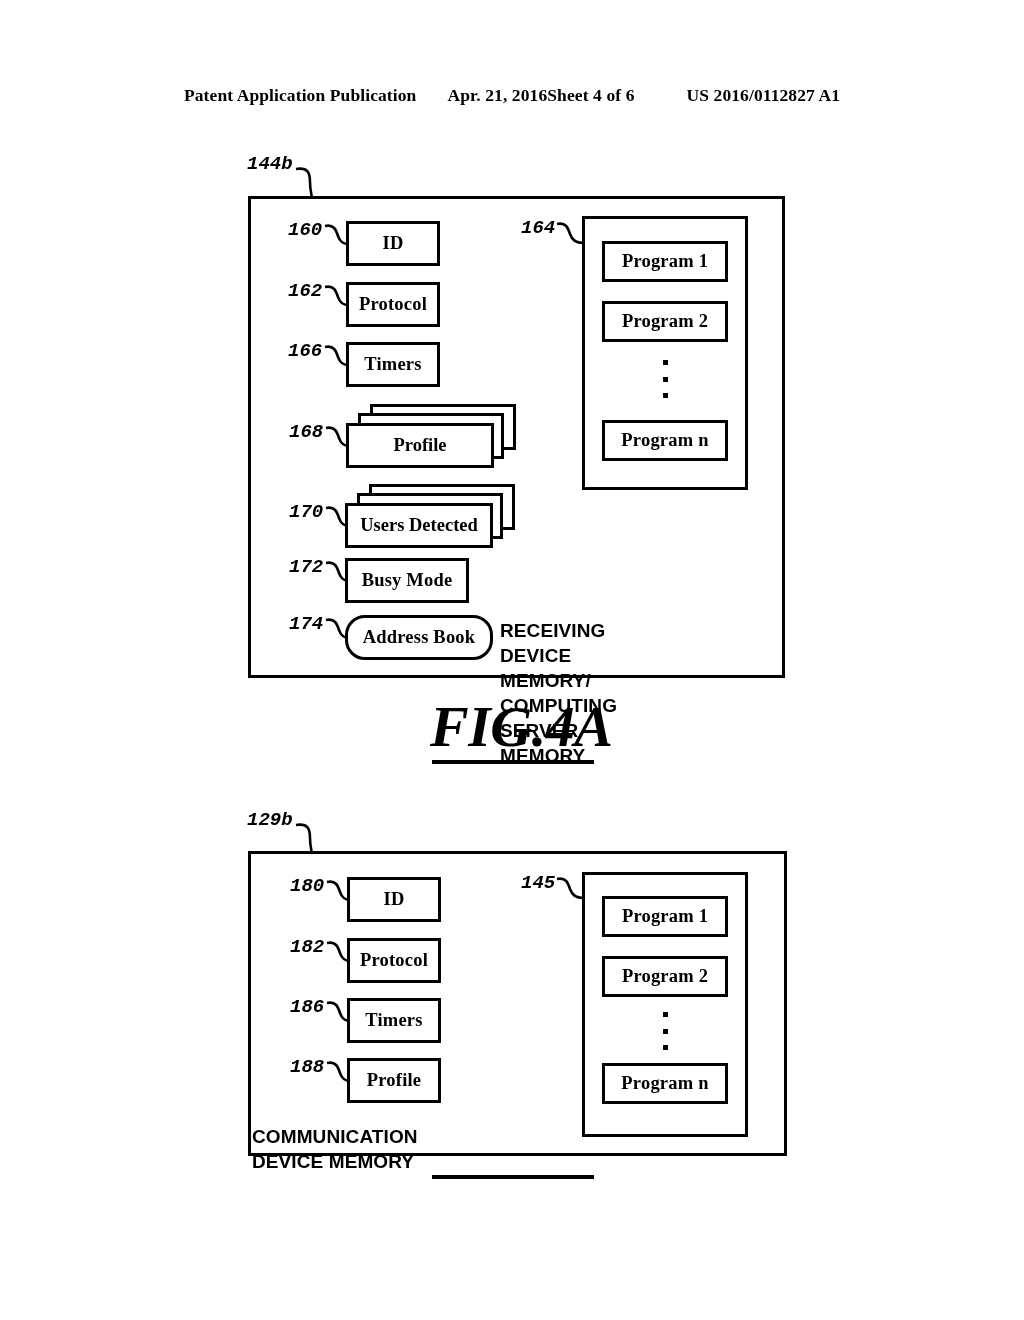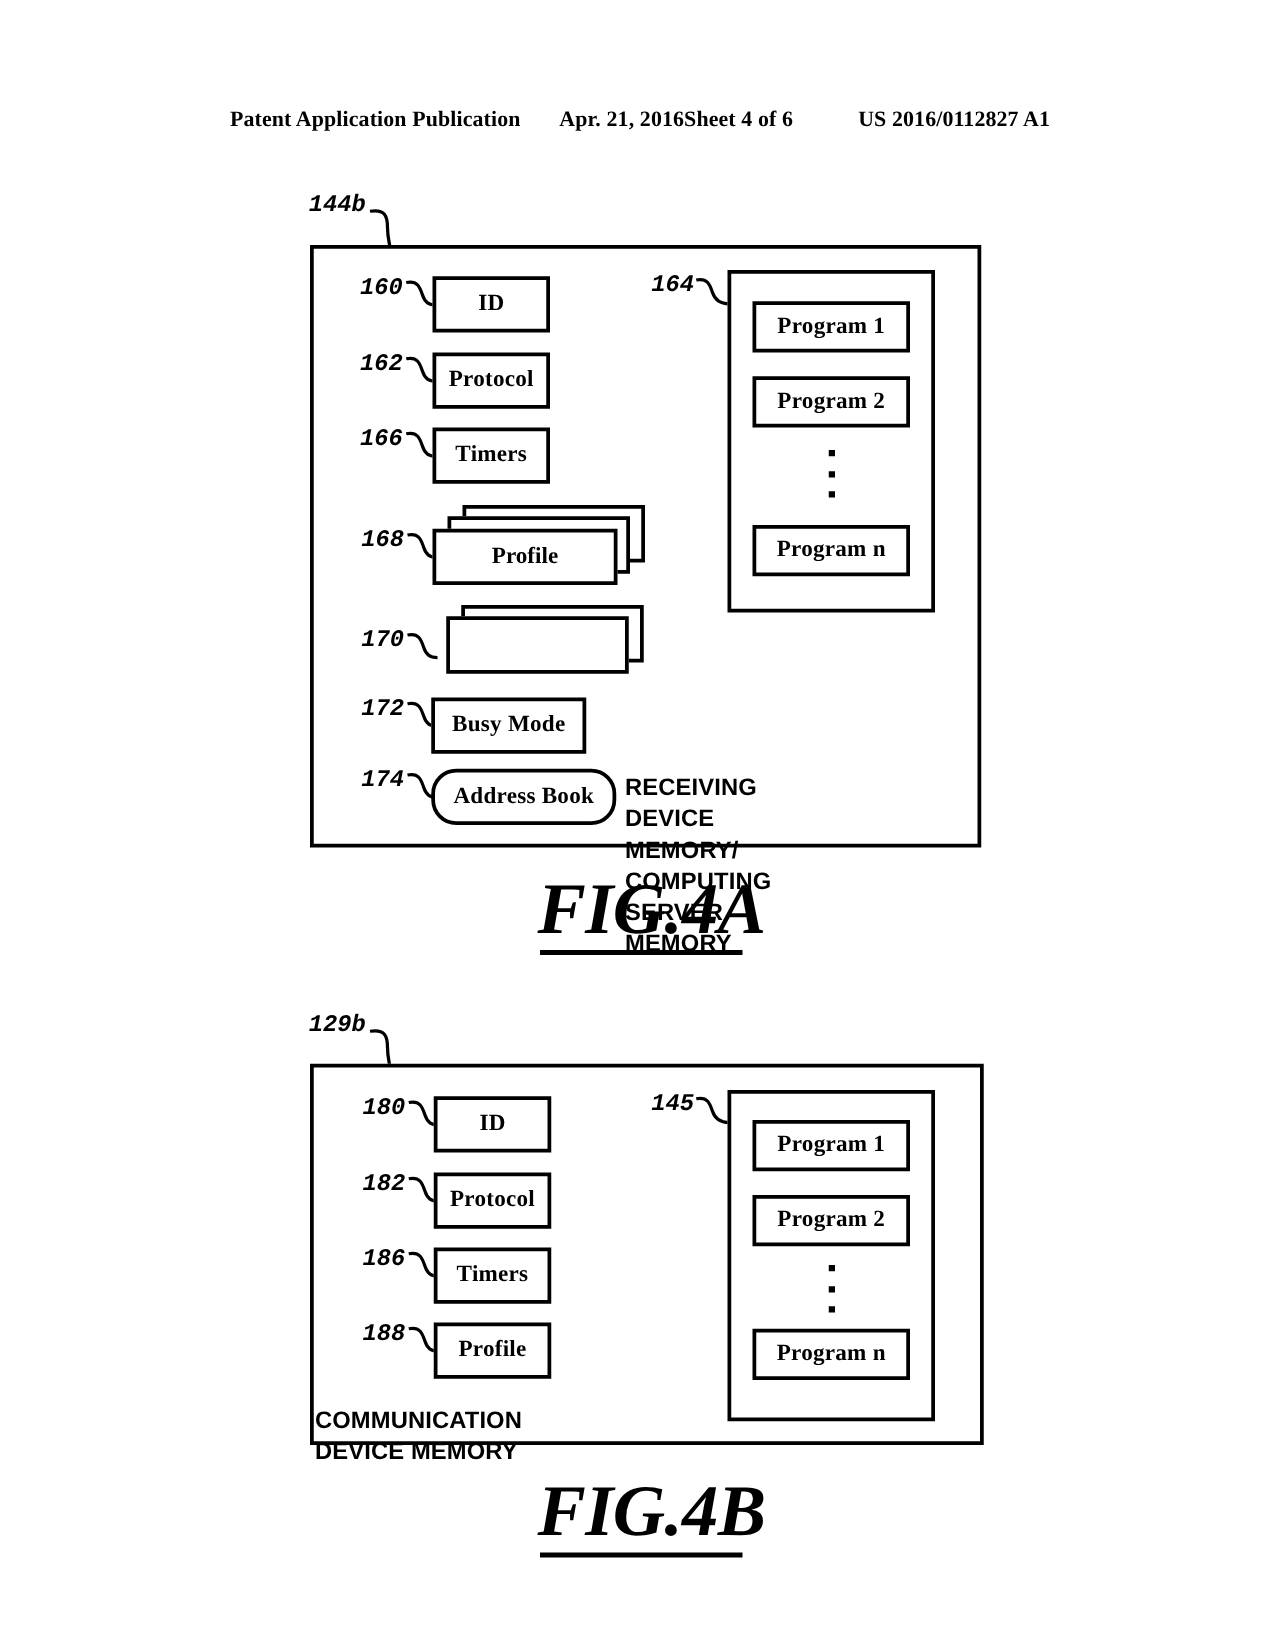--- a/index.html
+++ b/index.html
@@ -202,20 +202,21 @@
     <div class="front" style="left:0px;  top:19px; width:148px; height:45px;">Profile</div>
   </div>
 
   <div class="ref" style="left:289px; top:503px;">170</div>
   <svg class="leader" style="left:326px; top:506px;" width="26" height="26">
     <path d="M0,2 C9,0 11,6 13,12 C15,18 18,20 24,20" fill="none" stroke="#000" stroke-width="2.6"></path>
   </svg>
   <div class="stack-wrap" style="left:345px; top:484px; width:170px; height:64px;">
     <div class="ghost" style="left:24px; top:0px;  width:146px; height:46px;"></div>
     <div class="ghost" style="left:12px; top:9px;  width:146px; height:46px;"></div>
+    <div class="front" style="left:0px;  top:19px; width:148px; height:45px;">Users Detected</div>
   </div>
 
   <div class="ref" style="left:289px; top:558px;">172</div>
   <svg class="leader" style="left:326px; top:561px;" width="26" height="26">
     <path d="M0,2 C9,0 11,6 13,12 C15,18 18,20 24,20" fill="none" stroke="#000" stroke-width="2.6"></path>
   </svg>
   <div class="item-box" style="left:345px; top:558px; width:124px; height:45px;">Busy Mode</div>
 
   <div class="ref" style="left:289px; top:615px;">174</div>
   <svg class="leader" style="left:326px; top:618px;" width="26" height="26">
@@ -289,16 +290,15 @@
   <div class="item-box" style="left:602px; top:896px; width:126px; height:41px;">Program 1</div>
   <div class="item-box" style="left:602px; top:956px; width:126px; height:41px;">Program 2</div>
   <div class="vdots" style="left:660px; top:1012px; width:10px; height:38px;">
     <span></span>
       <span></span>
       <span></span>
   </div>
   <div class="item-box" style="left:602px; top:1063px; width:126px; height:41px;">Program n</div>
 
   <div class="fig-caption" style="left:430px; top:1175px; width:166px;">
-    <span>FIG.4B</span>
     <span class="rule"></span>
   </div>
 </div>
 
 </body></html>

